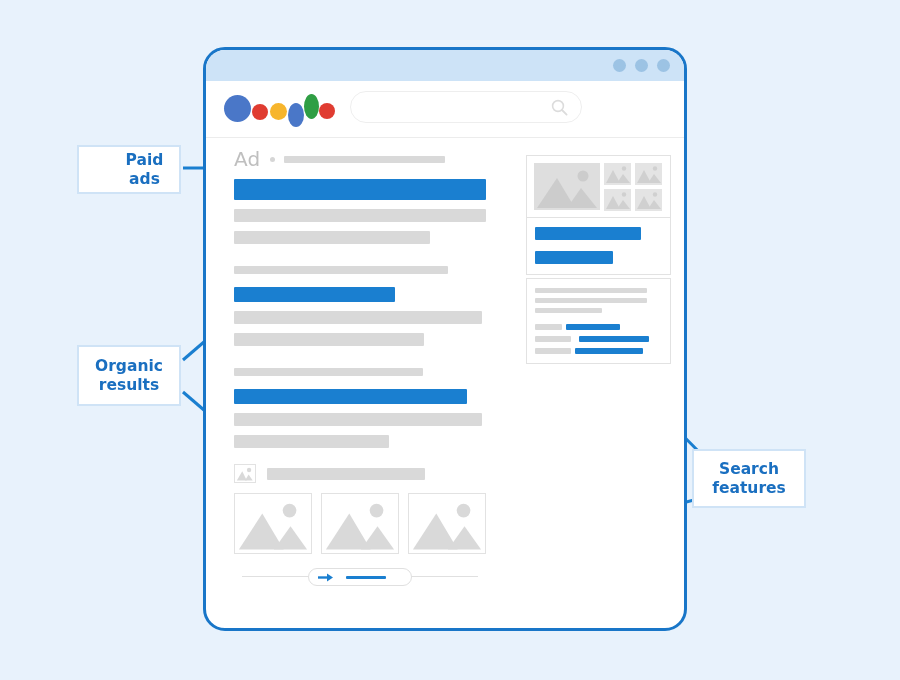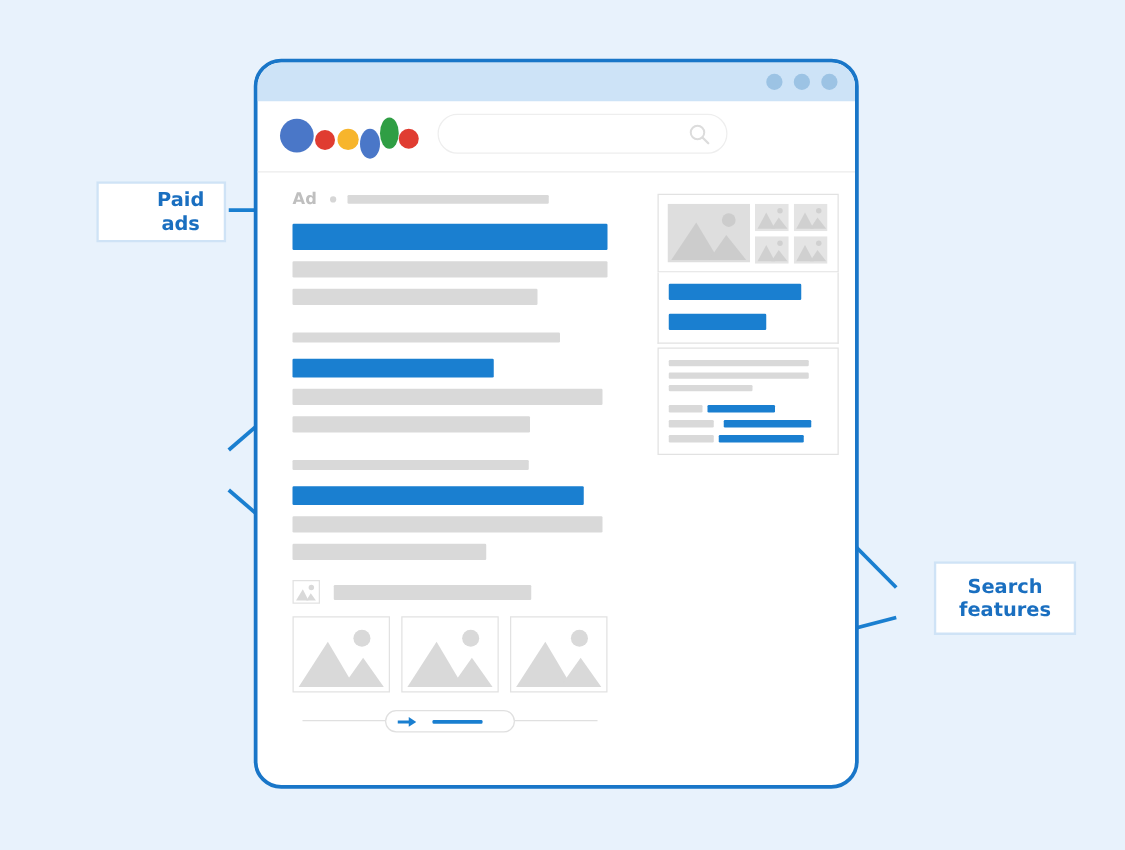--- a/index.html
+++ b/index.html
@@ -99,22 +99,22 @@
     width: 252px;
   }
   .adline {
     display: flex;
     align-items: center;
     height: 14px;
     margin-bottom: 13px;
   }
   .ad-label {
     color: #bfbfbf;
-    font-size: 13px;
-    font-weight: bold;
+    font-size: 20px;
+    font-weight: normal;
     letter-spacing: .2px;
     line-height: 1;
   }
   .ad-dot {
     width: 5px; height: 5px;
     border-radius: 50%;
     background: #d6d6d6;
     margin: 0 9px 0 10px;
   }
   .ad-url {
@@ -256,21 +256,21 @@
     font-size: 15.5px;
     line-height: 1.18;
     text-align: center;
     display: flex;
     align-items: center;
     justify-content: center;
     box-sizing: border-box;
   }
   #callout-paid-ads { left: 77px; top: 145px; width: 104px; height: 49px; padding-left: 31px; }
   #callout-organic  { left: 77px; top: 345px; width: 104px; height: 61px; }
-  #callout-features { left: 747px; top: 449px; width: 114px; height: 59px; }
+  #callout-features { left: 692px; top: 449px; width: 114px; height: 59px; }
 
   .svg-overlay {
     position: absolute;
     left: 0; top: 0;
     width: 900px; height: 680px;
     pointer-events: none;
   }
 </style>
 </head>
 <body>
@@ -473,20 +473,26 @@
           <span class="bar blue" style="width:68px;height:6px;margin-left:4px;"></span>
         </div>
       </div>
     </div>
   </div>
 
   <div class="callout" id="callout-paid-ads">
     <span>Paid ads</span>
   </div>
 
+  <div class="callout" id="callout-organic">
+    <span>
+      <span>Organic</span><br>
+      <span>results</span>
+    </span>
+  </div>
 
   <div class="callout" id="callout-features">
     <span>
       <span>Search</span><br>
       <span>features</span>
     </span>
   </div>
 
 </div>
 

